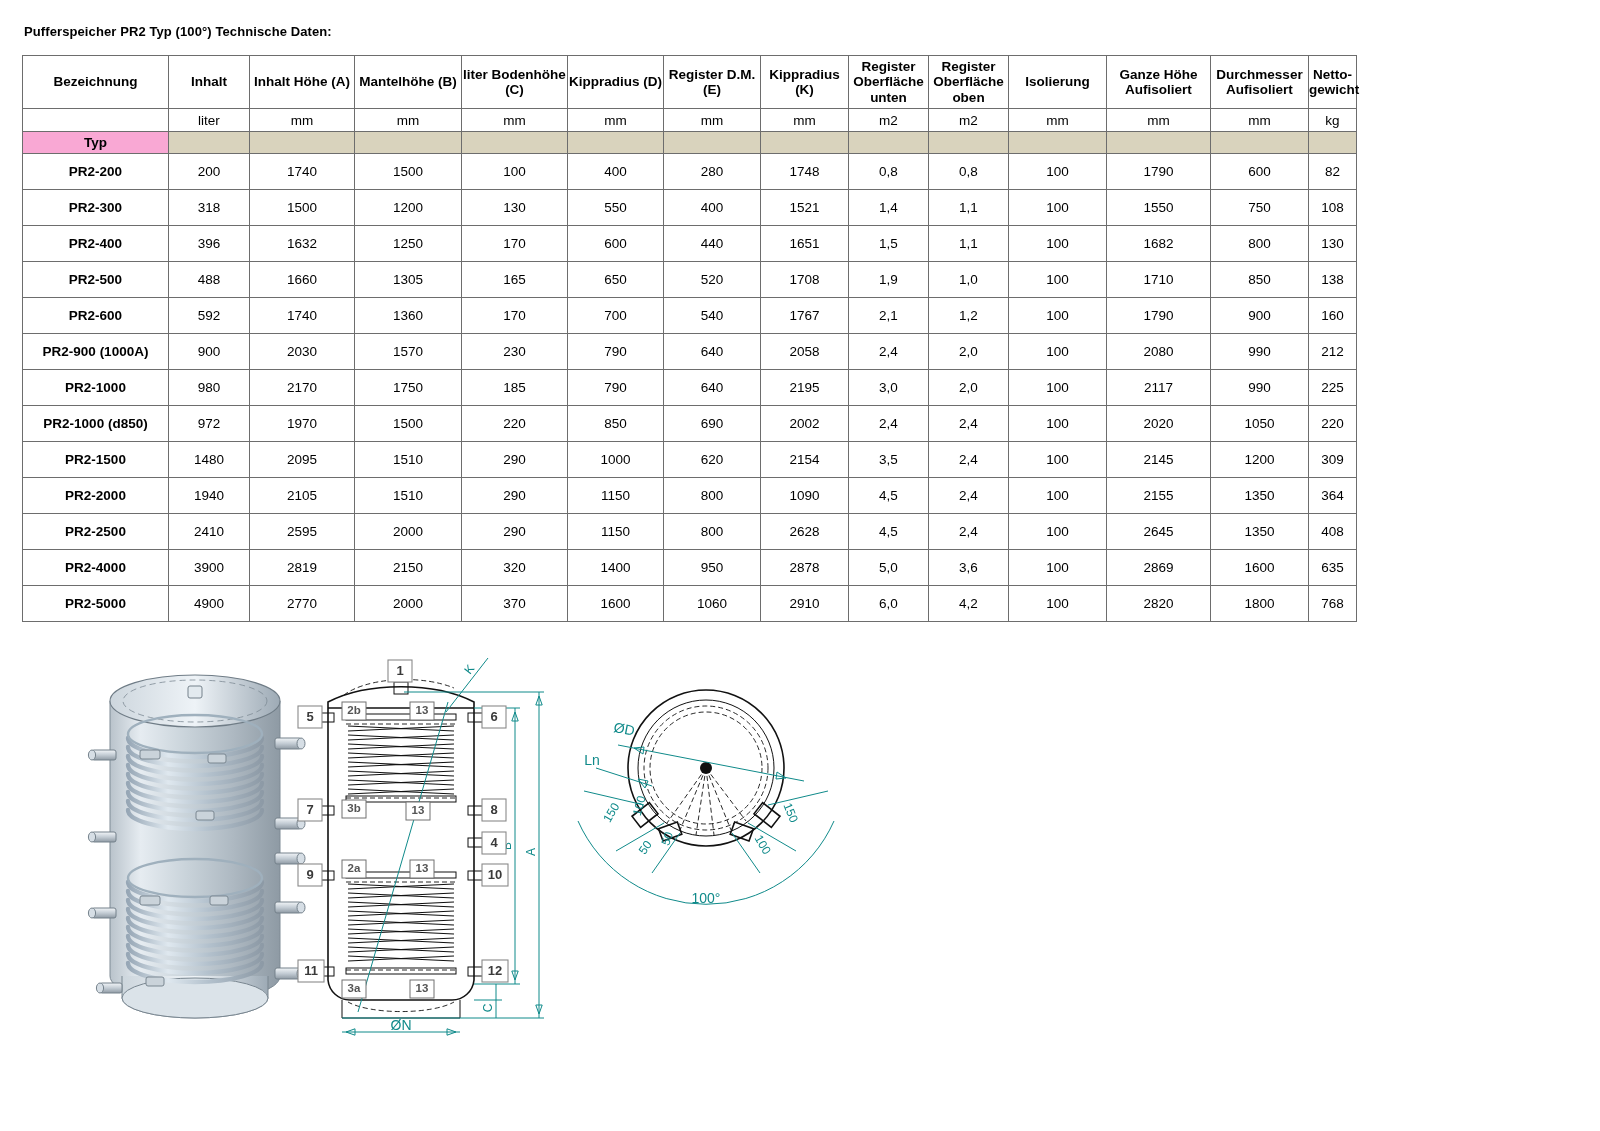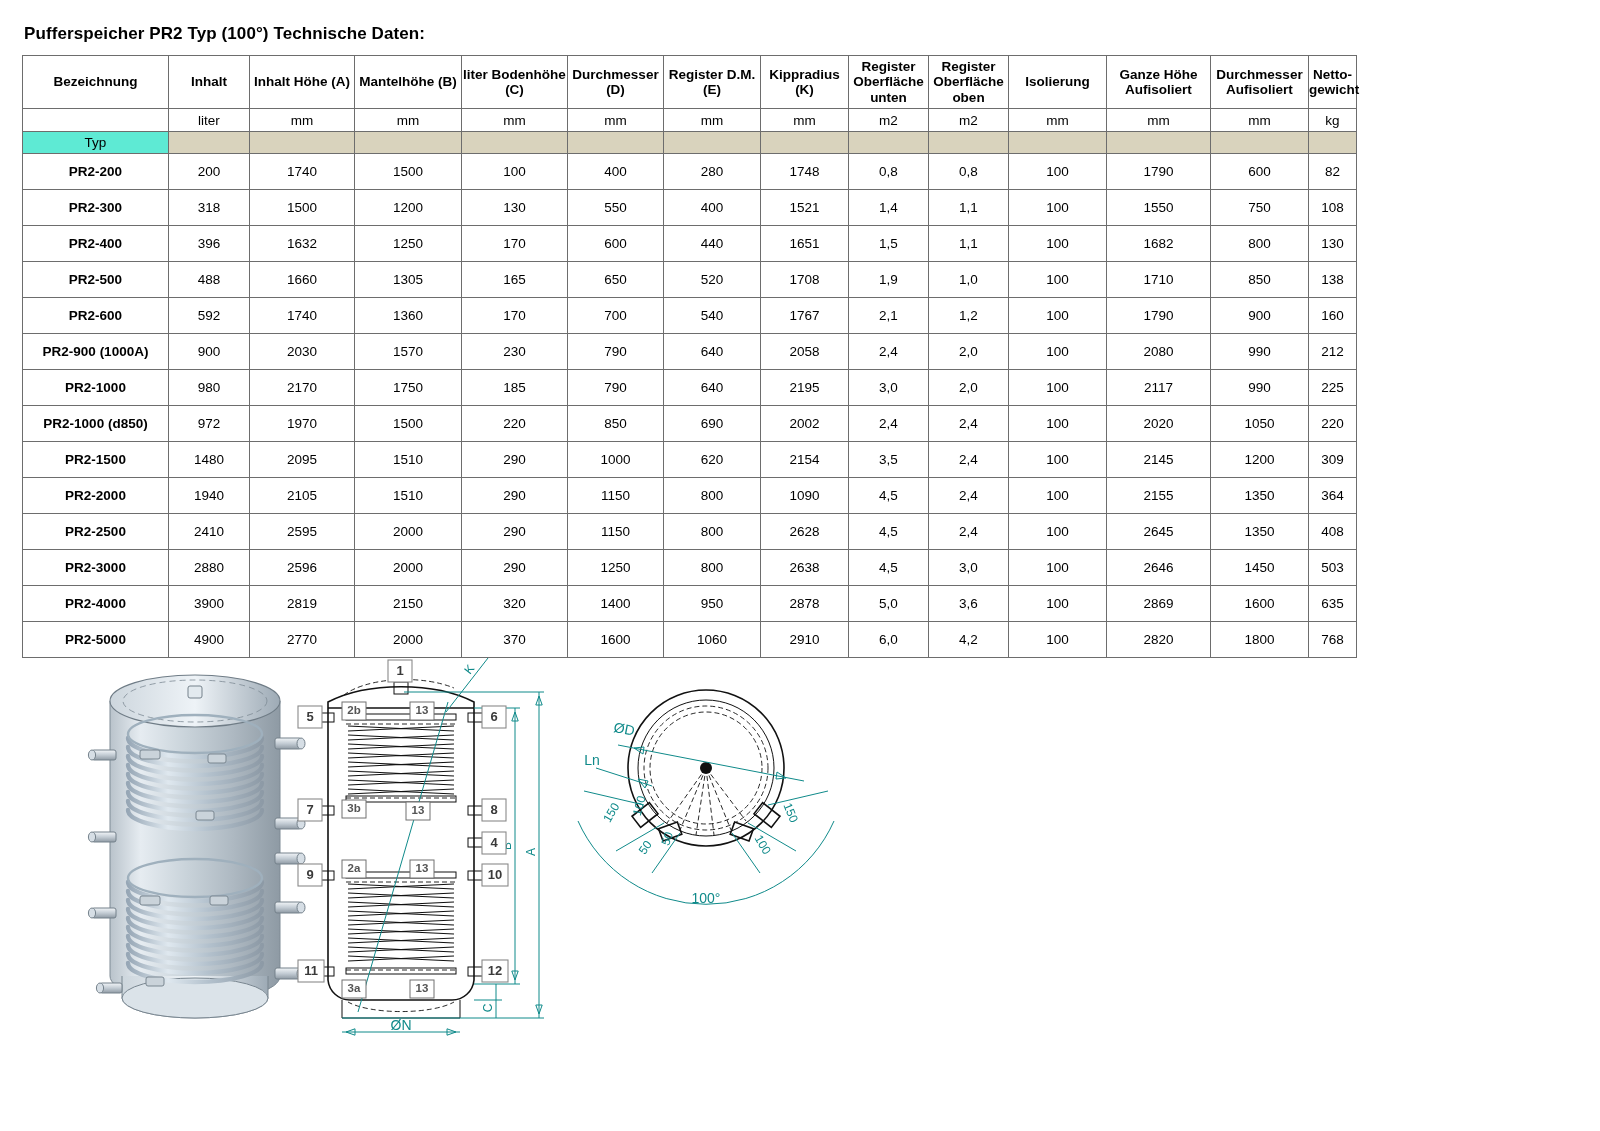--- a/index.html
+++ b/index.html
@@ -7,21 +7,21 @@
     width:1600px;height:1131px;
     background:#ffffff;
     font-family:"Liberation Sans", sans-serif;
     color:#000;
     overflow:hidden;
     position:relative;
   }
   
   #doc-title{
     position:absolute;left:24px;top:24px;
-    font-size:17px;font-weight:bold;letter-spacing:.1px;
+    font-size:13px;font-weight:bold;letter-spacing:.1px;
   }
 
   
   #spec-table-wrap{
     position:absolute;left:22px;top:55px;width:1334px;
   }
   table#spec-table{
     border-collapse:collapse;
     width:1334px;
     table-layout:fixed;
@@ -53,24 +53,24 @@
     font-size:13px;
     color:#222;
     margin-left:24px;
   }
   
   tr.typ-row td{
     height:21px;
     background:#d9d3bd;
   }
   tr.typ-row td.typ-label{
-    background:#5eead4;
+    background:#f9a8d4;
     text-align:right;
     padding-right:6px;
-    font-weight:normal;
+    font-weight:bold;
     font-size:15px;
     vertical-align:bottom;
   }
   
   tr.data-row td{
     height:35px;
     font-size:13.5px;
   }
   tr.data-row td.rowname{
     text-align:right;
@@ -171,21 +171,21 @@
       <col class="c-daa">
         <col class="c-net">
     </colgroup>
     <thead>
       <tr class="hdr-main">
         <th class="hdr-bez">Bezeichnung</th>
         <th>Inhalt</th>
         <th>Inhalt Höhe (A)</th>
         <th>Mantelhöhe (B)</th>
         <th>liter Bodenhöhe (C)</th>
-        <th>Durchmesser (D)</th>
+        <th>Kippradius (D)</th>
         <th>Register D.M. (E)</th>
         <th>Kippradius (K)</th>
         <th>Register Oberfläche unten</th>
         <th>Register Oberfläche oben</th>
         <th>Isolierung</th>
         <th>Ganze Höhe Aufisoliert</th>
         <th>Durchmesser Aufisoliert</th>
         <th>Netto-gewicht</th>
       </tr>
       <tr class="hdr-unit">
@@ -390,36 +390,20 @@
           <td class="num">290</td>
           <td class="num">1150</td>
           <td class="num">800</td>
           <td class="num">2628</td>
           <td class="num">4,5</td>
           <td class="num">2,4</td>
           <td class="num">100</td>
           <td class="num">2645</td>
           <td class="num">1350</td>
           <td class="num">408</td>
-        </tr>
-        <tr class="data-row">
-          <td class="rowname">PR2-3000</td>
-          <td class="num">2880</td>
-          <td class="num">2596</td>
-          <td class="num">2000</td>
-          <td class="num">290</td>
-          <td class="num">1250</td>
-          <td class="num">800</td>
-          <td class="num">2638</td>
-          <td class="num">4,5</td>
-          <td class="num">3,0</td>
-          <td class="num">100</td>
-          <td class="num">2646</td>
-          <td class="num">1450</td>
-          <td class="num">503</td>
         </tr>
         <tr class="data-row">
           <td class="rowname">PR2-4000</td>
           <td class="num">3900</td>
           <td class="num">2819</td>
           <td class="num">2150</td>
           <td class="num">320</td>
           <td class="num">1400</td>
           <td class="num">950</td>
           <td class="num">2878</td>

